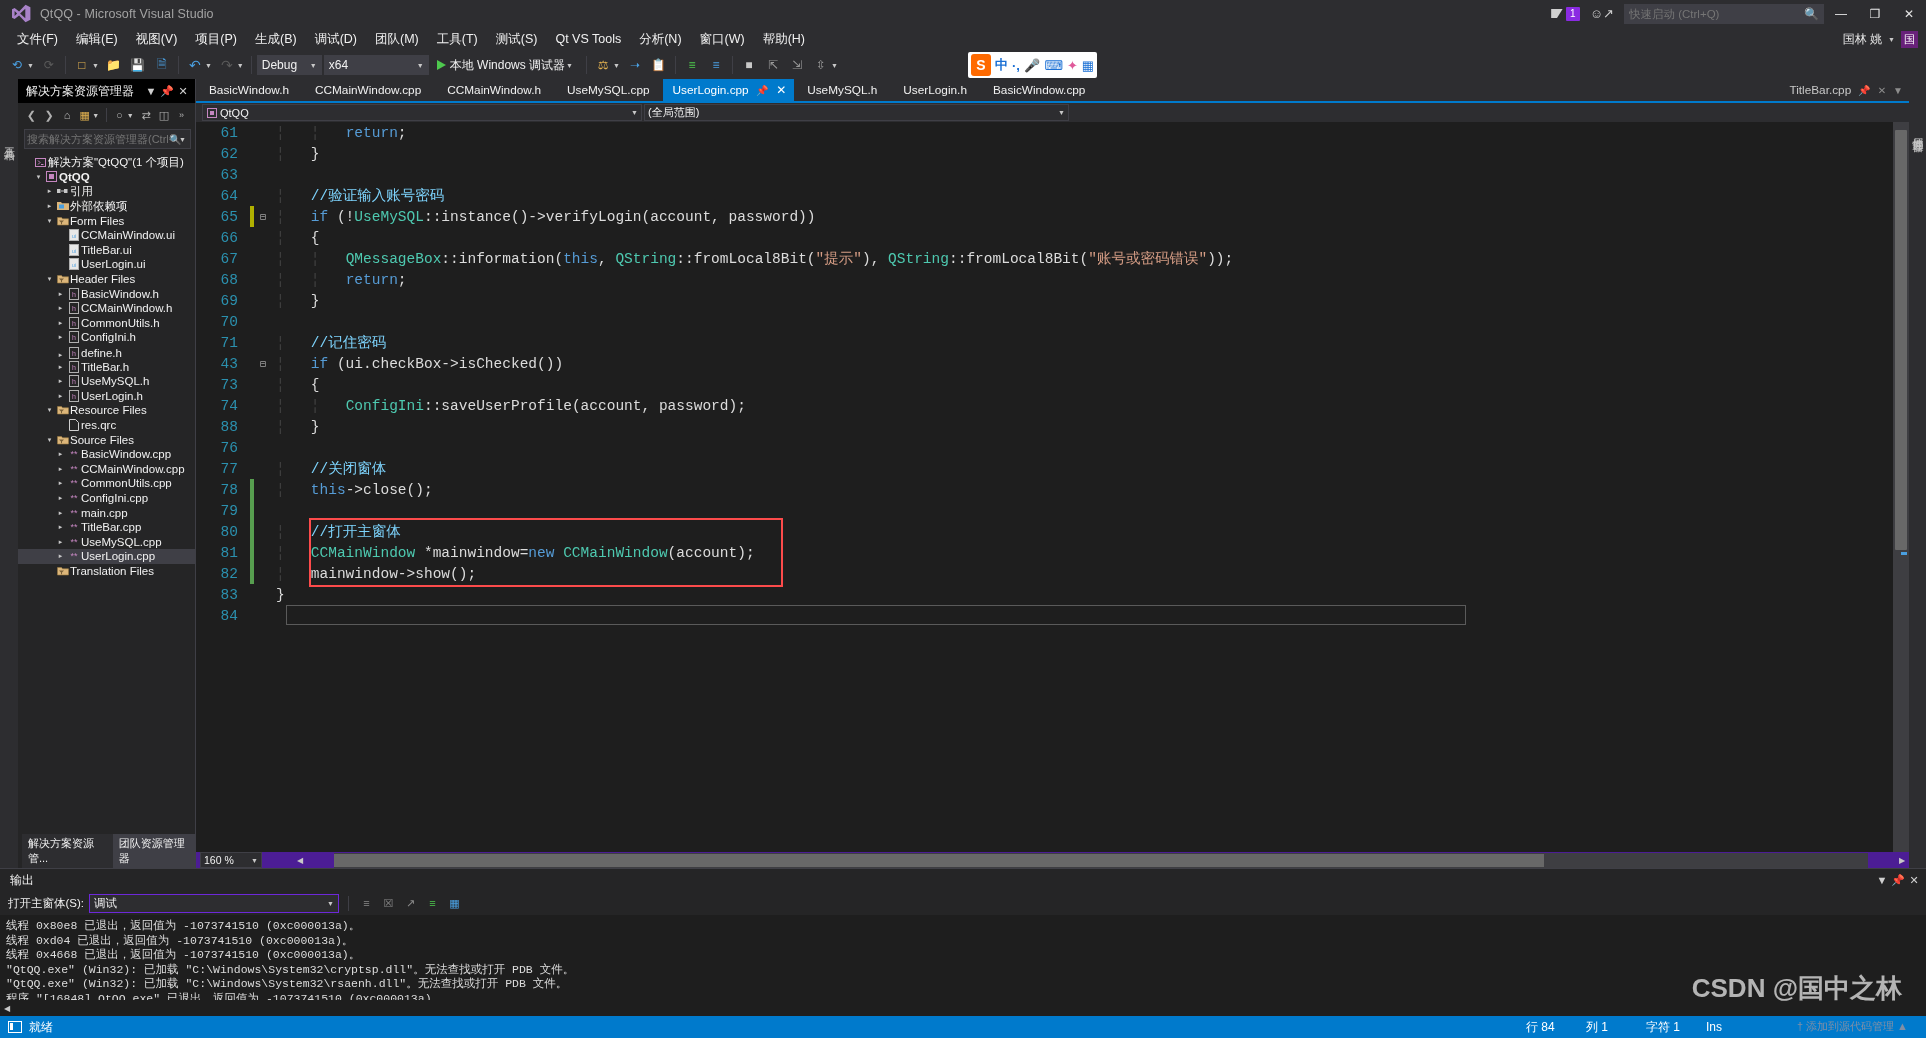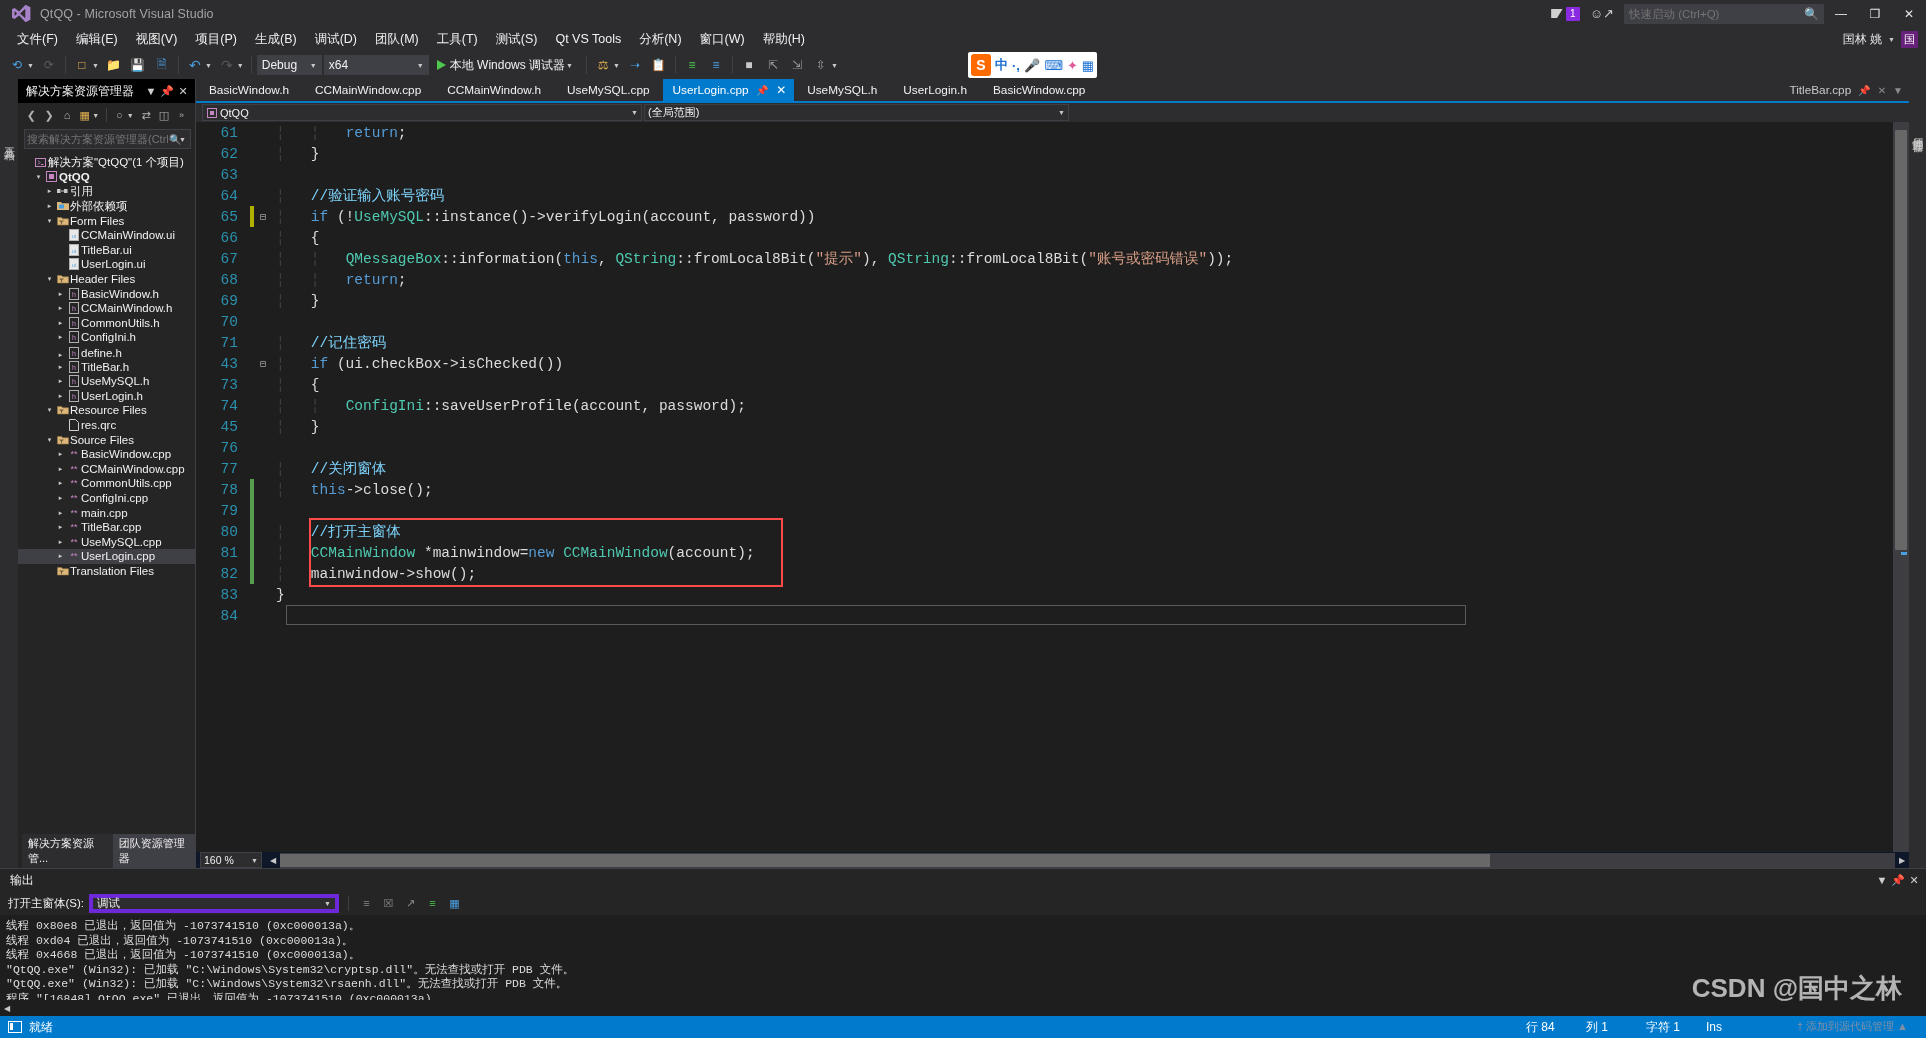--- a/index.html
+++ b/index.html
@@ -93,34 +93,34 @@
   .lnum { width:42px; text-align:right; color:#2b91af; padding-right:12px; flex:0 0 54px; font-size:14.5px;}
   .chg { width:4px; height:21px; }
   .fold { width:18px; flex:0 0 18px; color:#a0a0a0; font-size:10px; display:flex; align-items:center; justify-content:center;}
   .indent-guides { color:#404040;}
   .kw { color:#569cd6;} .cmt{color:#7dd3fc;} .typ{color:#4ec9b0;} .str{color:#d69d85;} .pl{color:#dcdcdc;}
   .redbox { position:absolute; border:2px solid #fd4b4b; pointer-events:none;}
   .caretline { position:absolute; border:1px solid #5a5a5a; }
   .vscroll { width:16px; background:#3e3e42; position:relative; }
   .vthumb { position:absolute; left:2px; width:12px; background:#686868; border-radius:1px;}
   .marker { position:absolute; right:2px; width:6px; height:3px;}
-  .hscroll-row { height:16px; background:#0f172a; display:flex; align-items:center; }
+  .hscroll-row { height:16px; background:#4c1d95; display:flex; align-items:center;gap:27px; }
   .zoomsel { width:62px; height:16px; background:#2d2d30; border:1px solid #3f3f46; font-size:10.5px; color:#f1f1f1;
       display:flex; align-items:center; justify-content:space-between; padding:0 3px; margin:0 4px;}
   .htrack { flex:1; height:15px; background:#3e3e42; position:relative;}
   .hthumb { position:absolute; top:1px; height:13px; background:#686868;}
   .harrow { width:14px; text-align:center; font-size:8px; color:#c8c8c8;}
 
   
   .outpanel { height:148px; background:#252526; display:flex; flex-direction:column; border-top:1px solid #3f3f46; flex:0 0 148px;}
   .out-head { height:22px; display:flex; align-items:center; padding:0 4px 0 10px;}
   .out-title { font-size:12px; flex:1;}
   .out-toolbar { height:24px; display:flex; align-items:center; gap:5px; padding:0 8px;}
   .out-lbl { font-size:11.5px; color:#f1f1f1;}
-  .out-combo { width:250px; height:19px; background:#2d2d30; border:4px solid #6d28d9; display:flex; align-items:center;
+  .out-combo { width:250px; height:19px; background:#2d2d30; border:1px solid #6d28d9; display:flex; align-items:center;
      justify-content:space-between; padding:0 4px; font-size:11.5px;}
   .out-text { flex:1; background:#1e1e1e; margin:0; padding:4px 6px; overflow:hidden; position:relative;
      font-family:"Liberation Mono","DejaVu Sans Mono",monospace; font-size:11.5px; color:#dcdcdc; line-height:14.5px;}
   .out-foot { height:16px; background:#1e1e1e; display:flex; align-items:center;}
 
   
   .statusbar { height:22px; background:#007acc; display:flex; align-items:center; color:#fff; font-size:12px; flex:0 0 22px; position:relative;}
   .st-left { display:flex; align-items:center; gap:7px; padding-left:8px;}
   .st-ico { width:14px;height:12px; border:1.5px solid #fff; position:relative;}
   .st-ico:after{content:"";position:absolute;left:1px;top:1px;width:3px;height:7px;background:#fff;}
@@ -625,21 +625,21 @@
               <div class="codeline"><span class="lnum">65</span><span class="chg" style="background: rgb(176, 176, 0);"></span><span class="fold">⊟</span><span style="padding-left: 4px;"><span class="indent-guides">¦&nbsp;&nbsp;&nbsp;</span><span class="kw">if</span><span class="pl"> (!</span><span class="typ">UseMySQL</span><span class="pl">::instance()-&gt;verifyLogin(account, password))</span></span></div>
               <div class="codeline"><span class="lnum">66</span><span class="chg" style="background: transparent;"></span><span class="fold"></span><span style="padding-left: 4px;"><span class="indent-guides">¦&nbsp;&nbsp;&nbsp;</span><span class="pl">{</span></span></div>
               <div class="codeline"><span class="lnum">67</span><span class="chg" style="background: transparent;"></span><span class="fold"></span><span style="padding-left: 4px;"><span class="indent-guides">¦&nbsp;&nbsp;&nbsp;</span><span class="indent-guides">¦&nbsp;&nbsp;&nbsp;</span><span class="typ">QMessageBox</span><span class="pl">::information(</span><span class="kw">this</span><span class="pl">, </span><span class="typ">QString</span><span class="pl">::fromLocal8Bit(</span><span class="str">"提示"</span><span class="pl">), </span><span class="typ">QString</span><span class="pl">::fromLocal8Bit(</span><span class="str">"账号或密码错误"</span><span class="pl">));</span></span></div>
               <div class="codeline"><span class="lnum">68</span><span class="chg" style="background: transparent;"></span><span class="fold"></span><span style="padding-left: 4px;"><span class="indent-guides">¦&nbsp;&nbsp;&nbsp;</span><span class="indent-guides">¦&nbsp;&nbsp;&nbsp;</span><span class="kw">return</span><span class="pl">;</span></span></div>
               <div class="codeline"><span class="lnum">69</span><span class="chg" style="background: transparent;"></span><span class="fold"></span><span style="padding-left: 4px;"><span class="indent-guides">¦&nbsp;&nbsp;&nbsp;</span><span class="pl">}</span></span></div>
               <div class="codeline"><span class="lnum">70</span><span class="chg" style="background: transparent;"></span><span class="fold"></span><span style="padding-left: 4px;"></span></div>
               <div class="codeline"><span class="lnum">71</span><span class="chg" style="background: transparent;"></span><span class="fold"></span><span style="padding-left: 4px;"><span class="indent-guides">¦&nbsp;&nbsp;&nbsp;</span><span class="cmt">//记住密码</span></span></div>
               <div class="codeline"><span class="lnum">43</span><span class="chg" style="background: transparent;"></span><span class="fold">⊟</span><span style="padding-left: 4px;"><span class="indent-guides">¦&nbsp;&nbsp;&nbsp;</span><span class="kw">if</span><span class="pl"> (ui.checkBox-&gt;isChecked())</span></span></div>
               <div class="codeline"><span class="lnum">73</span><span class="chg" style="background: transparent;"></span><span class="fold"></span><span style="padding-left: 4px;"><span class="indent-guides">¦&nbsp;&nbsp;&nbsp;</span><span class="pl">{</span></span></div>
               <div class="codeline"><span class="lnum">74</span><span class="chg" style="background: transparent;"></span><span class="fold"></span><span style="padding-left: 4px;"><span class="indent-guides">¦&nbsp;&nbsp;&nbsp;</span><span class="indent-guides">¦&nbsp;&nbsp;&nbsp;</span><span class="typ">ConfigIni</span><span class="pl">::saveUserProfile(account, password);</span></span></div>
-              <div class="codeline"><span class="lnum">45</span><span class="chg" style="background: transparent;"></span><span class="fold"></span><span style="padding-left: 4px;"><span class="indent-guides">¦&nbsp;&nbsp;&nbsp;</span><span class="pl">}</span></span></div>
+              <div class="codeline"><span class="lnum">88</span><span class="chg" style="background: transparent;"></span><span class="fold"></span><span style="padding-left: 4px;"><span class="indent-guides">¦&nbsp;&nbsp;&nbsp;</span><span class="pl">}</span></span></div>
               <div class="codeline"><span class="lnum">76</span><span class="chg" style="background: transparent;"></span><span class="fold"></span><span style="padding-left: 4px;"></span></div>
               <div class="codeline"><span class="lnum">77</span><span class="chg" style="background: transparent;"></span><span class="fold"></span><span style="padding-left: 4px;"><span class="indent-guides">¦&nbsp;&nbsp;&nbsp;</span><span class="cmt">//关闭窗体</span></span></div>
               <div class="codeline"><span class="lnum">78</span><span class="chg" style="background: rgb(87, 158, 79);"></span><span class="fold"></span><span style="padding-left: 4px;"><span class="indent-guides">¦&nbsp;&nbsp;&nbsp;</span><span class="kw">this</span><span class="pl">-&gt;close();</span></span></div>
               <div class="codeline"><span class="lnum">79</span><span class="chg" style="background: rgb(87, 158, 79);"></span><span class="fold"></span><span style="padding-left: 4px;"></span></div>
               <div class="codeline"><span class="lnum">80</span><span class="chg" style="background: rgb(87, 158, 79);"></span><span class="fold"></span><span style="padding-left: 4px;"><span class="indent-guides">¦&nbsp;&nbsp;&nbsp;</span><span class="cmt">//打开主窗体</span></span></div>
               <div class="codeline"><span class="lnum">81</span><span class="chg" style="background: rgb(87, 158, 79);"></span><span class="fold"></span><span style="padding-left: 4px;"><span class="indent-guides">¦&nbsp;&nbsp;&nbsp;</span><span class="typ">CCMainWindow</span><span class="pl"> *mainwindow=</span><span class="kw">new</span><span class="pl"> </span><span class="typ">CCMainWindow</span><span class="pl">(account);</span></span></div>
               <div class="codeline"><span class="lnum">82</span><span class="chg" style="background: rgb(87, 158, 79);"></span><span class="fold"></span><span style="padding-left: 4px;"><span class="indent-guides">¦&nbsp;&nbsp;&nbsp;</span><span class="pl">mainwindow-&gt;show();</span></span></div>
               <div class="codeline"><span class="lnum">83</span><span class="chg" style="background: transparent;"></span><span class="fold"></span><span style="padding-left: 4px;"><span class="pl">}</span></span></div>
               <div class="codeline"><span class="lnum">84</span><span class="chg" style="background: transparent;"></span><span class="fold"></span><span style="padding-left: 4px;"></span></div>
             </div>

